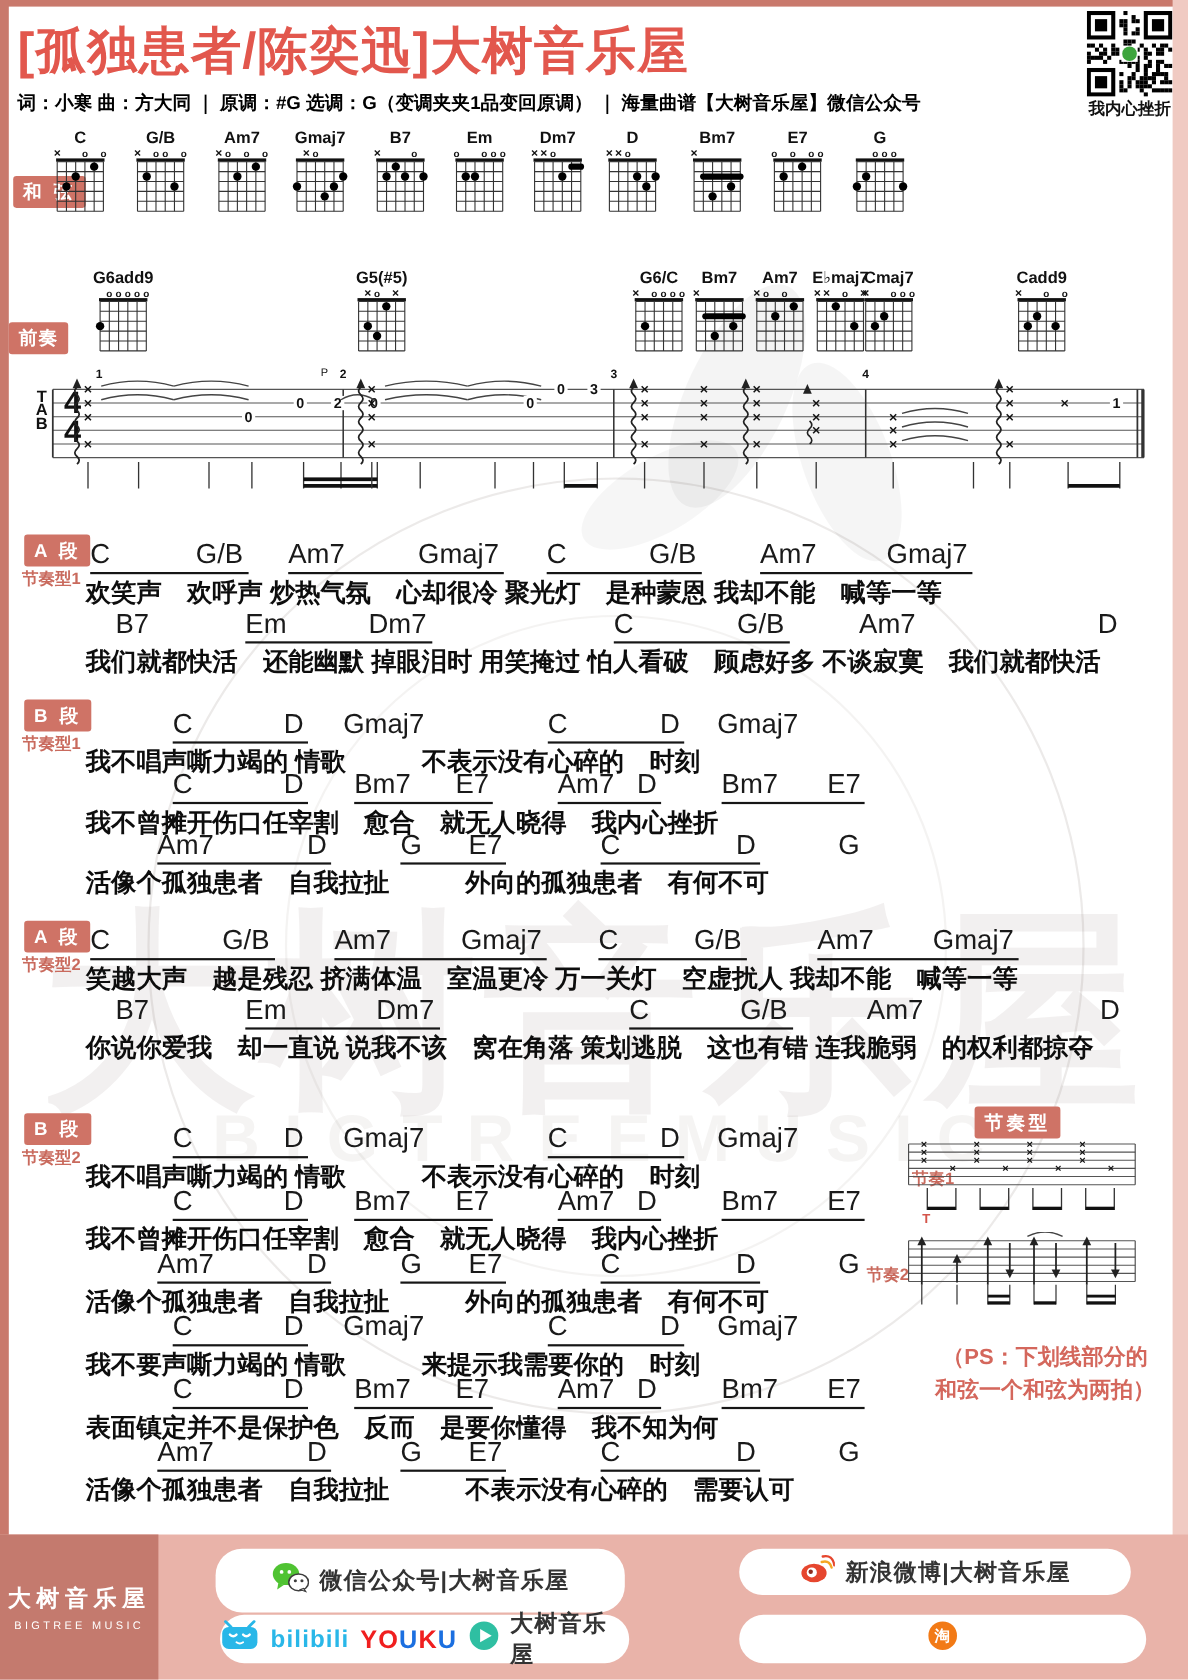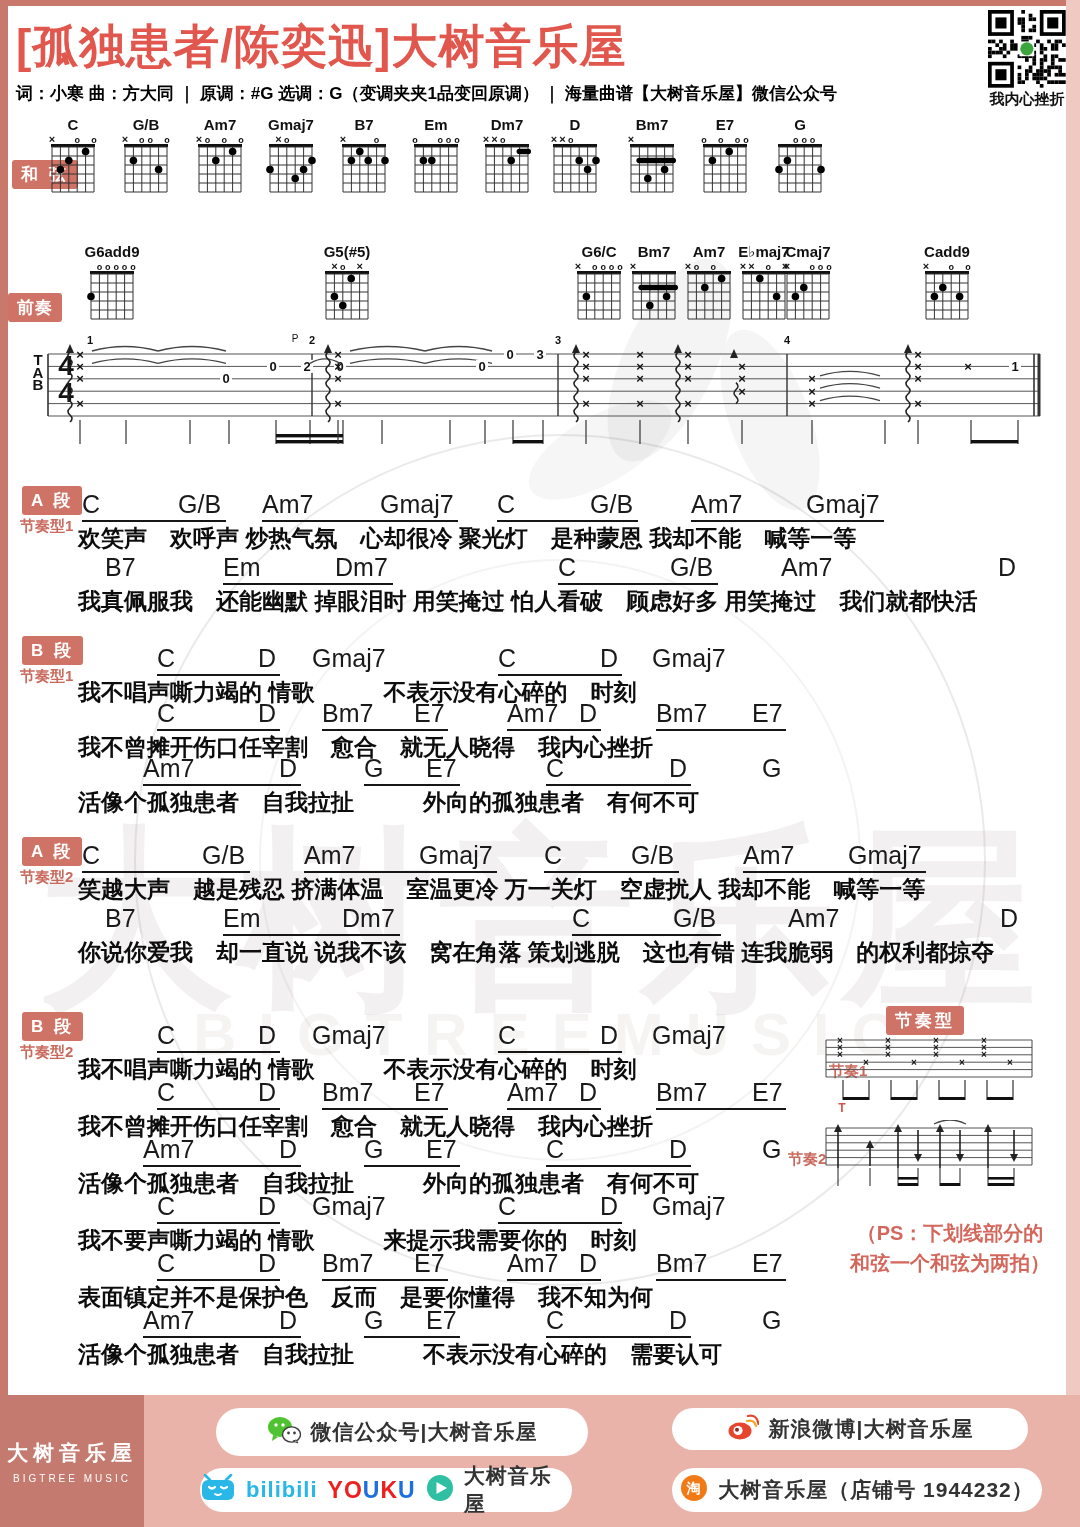--- a/index.html
+++ b/index.html
@@ -749,21 +749,21 @@
     <div class="lyrics" style="position: absolute; left: 78px; top: 523px;">欢笑声　欢呼声 炒热气氛　心却很冷 聚光灯　是种蒙恩 我却不能　喊等一等</div>
     <span class="chordtxt" style="position: absolute; left: 105px; top: 553px;">B7</span>
     <span class="chordtxt" style="position: absolute; left: 223px; top: 553px;">Em</span>
     <span class="chordtxt" style="position: absolute; left: 335px; top: 553px;">Dm7</span>
     <span class="chordtxt" style="position: absolute; left: 558px; top: 553px;">C</span>
     <span class="chordtxt" style="position: absolute; left: 670px; top: 553px;">G/B</span>
     <span class="chordtxt" style="position: absolute; left: 781px; top: 553px;">Am7</span>
     <span class="chordtxt" style="position: absolute; left: 998px; top: 553px;">D</span>
     <div class="ul" style="position: absolute; left: 223px; top: 583px; width: 170px;"></div>
     <div class="ul" style="position: absolute; left: 558px; top: 583px; width: 160px;"></div>
-    <div class="lyrics" style="position: absolute; left: 78px; top: 586px;">我真佩服我　还能幽默 掉眼泪时 用笑掩过 怕人看破　顾虑好多 用笑掩过　我们就都快活</div>
+    <div class="lyrics" style="position: absolute; left: 78px; top: 586px;">我们就都快活　还能幽默 掉眼泪时 用笑掩过 怕人看破　顾虑好多 不谈寂寞　我们就都快活</div>
     <div class="seclabel" style="position: absolute; left: 22px; top: 636px;">B 段</div>
     <div class="sublabel" style="position: absolute; left: 20px; top: 667px;">节奏型1</div>
     <span class="chordtxt" style="position: absolute; left: 157px; top: 644px;">C</span>
     <span class="chordtxt" style="position: absolute; left: 258px; top: 644px;">D</span>
     <span class="chordtxt" style="position: absolute; left: 312px; top: 644px;">Gmaj7</span>
     <span class="chordtxt" style="position: absolute; left: 498px; top: 644px;">C</span>
     <span class="chordtxt" style="position: absolute; left: 600px; top: 644px;">D</span>
     <span class="chordtxt" style="position: absolute; left: 652px; top: 644px;">Gmaj7</span>
     <div class="ul" style="position: absolute; left: 157px; top: 674px; width: 123px;"></div>
     <div class="ul" style="position: absolute; left: 498px; top: 674px; width: 124px;"></div>
@@ -970,21 +970,21 @@
       <rect x="166" y="57" width="26" height="2.6" fill="#111"></rect>
     </svg></div>
 <div class="abs ps" style="left:790px;top:1220px">（PS：下划线部分的</div>
 <div class="abs ps" style="left:790px;top:1250px">和弦一个和弦为两拍）</div>
 
 <div class="abs footer"></div>
 <div class="abs footer-block">
   <div class="brand-cn">大树音乐屋</div>
   <div class="brand-en">BIGTREE MUSIC</div>
 </div>
-<div class="abs pill" style="left:216px;top:1408px;width:372px;height:48px">
+<div class="abs pill" style="left:196px;top:1408px;width:372px;height:58px">
   <span id="ic-wechat"><svg width="34" height="28">
         <ellipse cx="13" cy="11" rx="12" ry="10" fill="#4fc332"></ellipse>
         <path d="M 6 19 L 5 25 L 11 21 Z" fill="#4fc332"></path>
         <circle cx="9" cy="9" r="1.7" fill="#fff"></circle>
         <circle cx="16" cy="9" r="1.7" fill="#fff"></circle>
         <ellipse cx="24.5" cy="18.5" rx="9" ry="7.6" fill="#fff" stroke="#3e3e3e" stroke-width="1.4"></ellipse>
         <circle cx="21.5" cy="17" r="1.4" fill="#3e3e3e"></circle>
         <circle cx="27.5" cy="17" r="1.4" fill="#3e3e3e"></circle>
         <path d="M 29 24 L 31 27 L 26 25 Z" fill="#fff" stroke="#3e3e3e" stroke-width="1"></path>
       </svg></span>
@@ -1015,14 +1015,13 @@
         <circle cx="14" cy="14" r="13" fill="#2fbfa2"></circle>
         <path d="M 10.5 8 L 21 14 L 10.5 20 Z" fill="#fff"></path>
       </svg></span>
   <span>大树音乐屋</span>
 </div>
 <div class="abs pill" style="left:672px;top:1468px;width:370px;height:44px">
   <span id="ic-taobao"><svg width="28" height="28">
         <circle cx="14" cy="14" r="13" fill="#f27a16"></circle>
         <text x="14" y="19" font-size="14" font-weight="bold" text-anchor="middle" fill="#fff">淘</text>
       </svg></span>
-  <span>大树音乐屋（店铺号 1944232）</span>
 </div>
 
 </body></html>

